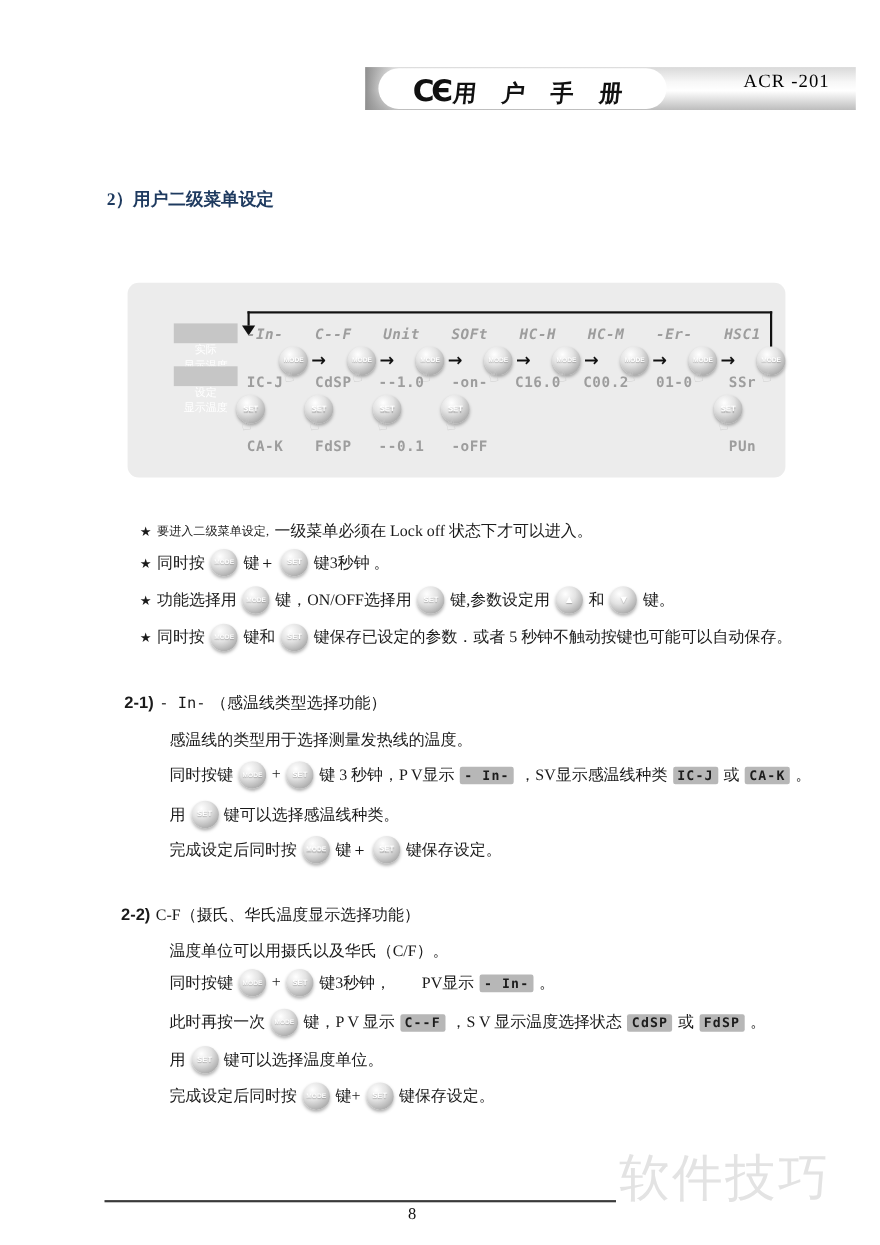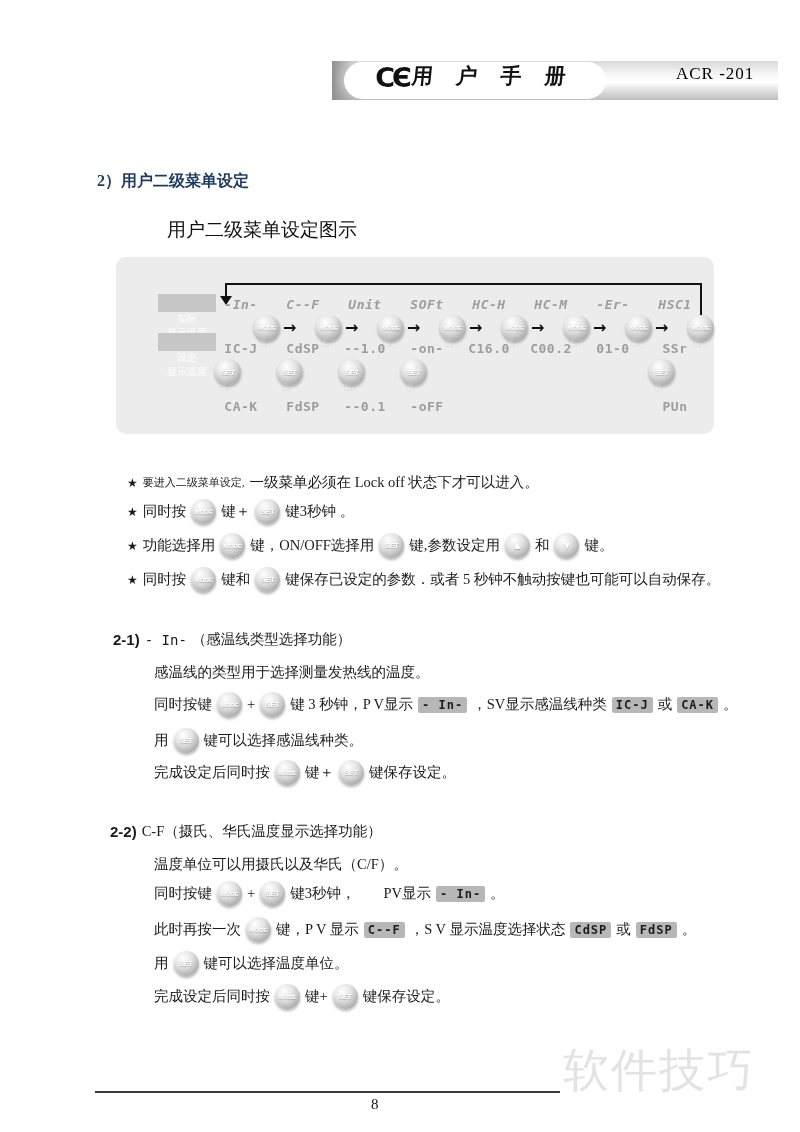--- a/index.html
+++ b/index.html
@@ -5,21 +5,21 @@
   html,body{margin:0;padding:0;background:#ffffff;}
   #page{position:relative;width:800px;height:1132px;background:#ffffff;overflow:hidden;
         font-family:"Liberation Serif",serif;color:#1a1a1a;}
 
   
   .header-band{position:absolute;left:332px;top:61px;width:446px;height:39px;
     background:linear-gradient(180deg,#d9d9d9 0%,#f7f7f7 35%,#ffffff 55%,#bdbdbd 100%);}
   .header-band::before{content:"";position:absolute;left:0;top:0;bottom:0;width:26px;
     background:linear-gradient(90deg,#8f8f8f,rgba(255,255,255,0));}
   .header-pill{position:absolute;left:344px;top:62px;width:262px;height:37px;border-radius:19px;
-    background:#ffffff;display:flex;align-items:flex-start;justify-content:center;gap:3px;}
+    background:#ffffff;display:flex;align-items:flex-end;justify-content:center;gap:3px;}
   .ce-mark{font-family:"DejaVu Sans",sans-serif;font-weight:bold;font-size:27px;
     letter-spacing:-3px;color:#111;}
   .manual-title{font-weight:bold;font-size:21px;letter-spacing:9px;transform:skewX(-6deg);color:#111;}
   .header-model{position:absolute;left:676px;top:64px;width:140px;font-size:17px;
     letter-spacing:1px;color:#000000;}
 
   
   .sec-title{position:absolute;left:97px;top:171px;font-size:16px;font-weight:bold;color:#1e3a5f;}
   .fig-caption{position:absolute;left:167px;top:217px;font-size:19px;color:#111;}
 
@@ -81,21 +81,20 @@
 <div id="page">
 
   <div class="header-band"></div>
   <div class="header-pill">
     <span class="ce-mark">CЄ</span>
     <span class="manual-title">用 户 手 册</span>
   </div>
   <div class="header-model">ACR -201</div>
 
   <div class="sec-title">2）用户二级菜单设定</div>
-  <div class="fig-caption">用户二级菜单设定图示</div>
 
   <div class="panel">
     <div class="loop-h"></div>
     <div class="loop-vr"></div>
     <div class="loop-vl"></div>
     <div class="loop-ah"></div>
 
     <div class="rowlabel r1">
       <div>实际</div>
       <div>显示温度</div>

